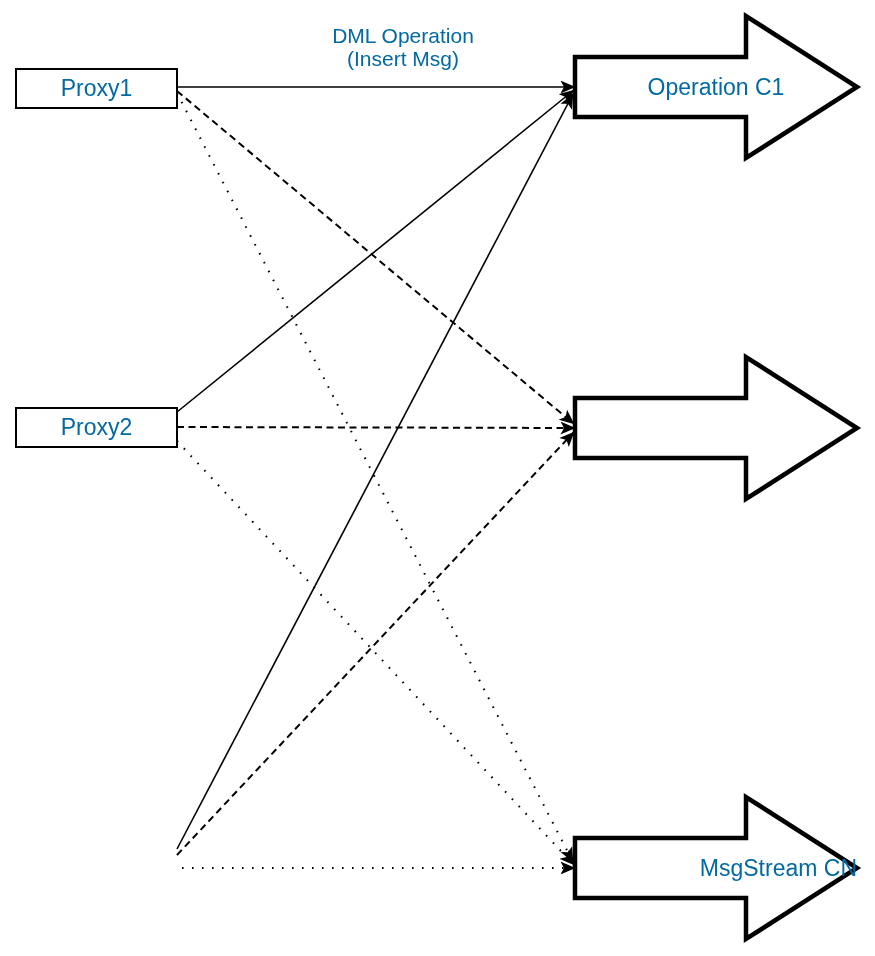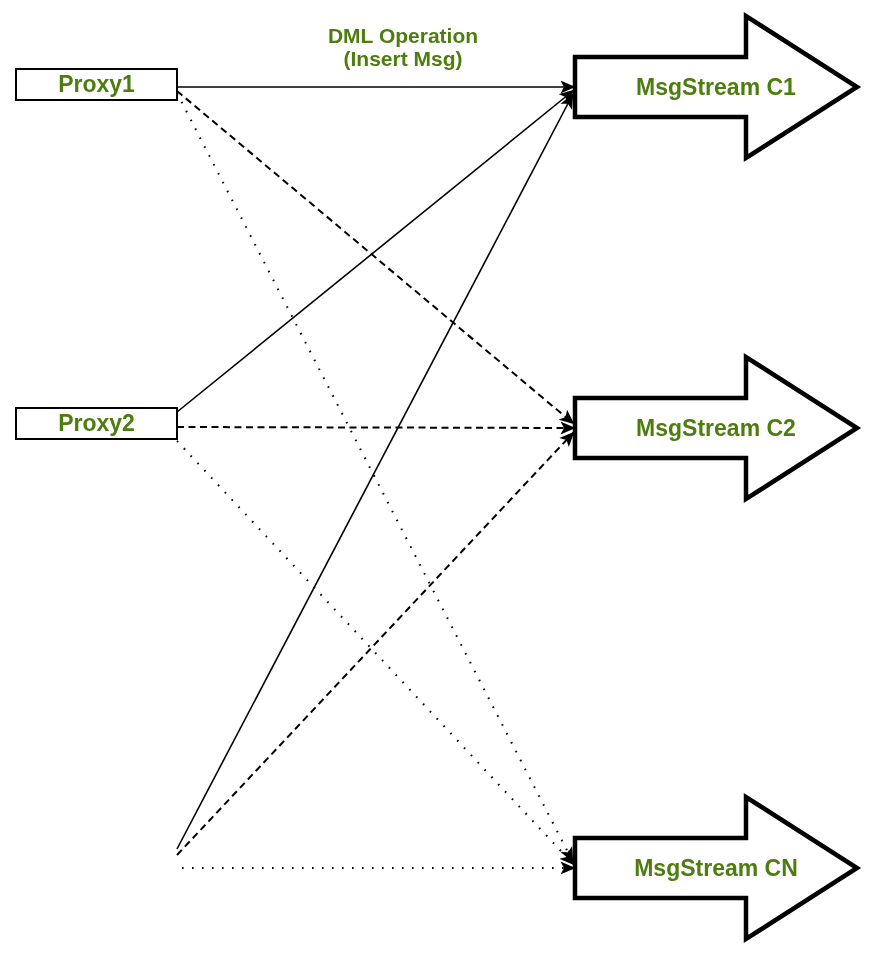--- a/index.html
+++ b/index.html
@@ -1,53 +1,52 @@
 <!DOCTYPE html>
 <html><head>
 <meta charset="utf-8">
 <style>
   html,body{margin:0;padding:0;background:#ffffff;}
   #canvas{
     position:relative;
     width:875px;height:956px;
     background:#ffffff;
     font-family:"Liberation Sans", sans-serif;
-    color:#4d7c0f;
+    color:#0369a1;
     overflow:hidden;
-    font-weight:bold;
   }
   #diagram-svg{position:absolute;left:0;top:0;}
   .conn{stroke:#000000;fill:none;}
   .conn.solid{stroke-width:1.6;}
   .conn.dashed{stroke-width:2;stroke-dasharray:7,4.5;}
   .conn.dotted{stroke-width:2;stroke-dasharray:1.6,8.4;}
   .bigarrow{fill:#ffffff;stroke:#000000;stroke-width:4.5;stroke-linejoin:miter;}
   .label{position:absolute;text-align:center;white-space:nowrap;}
   .title-label{
     left:253px;top:24px;width:300px;
     font-size:21px;line-height:23px;
   }
   .title-label span{display:block;}
   .proxy-box{
-    position:absolute;left:15px;width:163px;height:33px;
+    position:absolute;left:15px;width:163px;height:41px;
     background:#ffffff;border:2.5px solid #000000;
     box-sizing:border-box;
     display:flex;align-items:center;justify-content:center;
     font-size:23px;
   }
   .proxy-box.p1{top:68px;}
   .proxy-box.p2{top:407px;text-align:center;}
   .proxy-box.pk{top:847px;}
   .stream-label{
     left:575px;width:282px;height:28px;line-height:28px;
     font-size:23px;
   }
   .stream-label.c1{top:73px;}
   .stream-label.c2{top:414px;}
-  .stream-label.cn{top:854px;}
+  .stream-label.cn{top:854px;text-align:right;}
 </style>
 </head>
 <body>
 
 <div id="canvas">
 
   <svg id="diagram-svg" width="875" height="956" viewBox="0 0 875 956">
     <defs>
       <marker id="arrowhead" markerUnits="userSpaceOnUse" markerWidth="18" markerHeight="14" refX="14.5" refY="7" orient="auto">
         <path d="M0,0.5 L15,7 L0,13.5 L3.5,7 Z" fill="#000000"></path>
@@ -76,17 +75,16 @@
     <span>(Insert Msg)</span>
   </div>
 
   <div class="proxy-box p1">
     <span>Proxy1</span>
   </div>
   <div class="proxy-box p2">
     <span>Proxy2</span>
   </div>
 
-  <div class="label stream-label c1">MsgStream C1</div>
-  <div class="label stream-label c2">MsgStream C2</div>
+  <div class="label stream-label c1">Operation C1</div>
   <div class="label stream-label cn">MsgStream CN</div>
 
 </div>
 
 </body></html>

